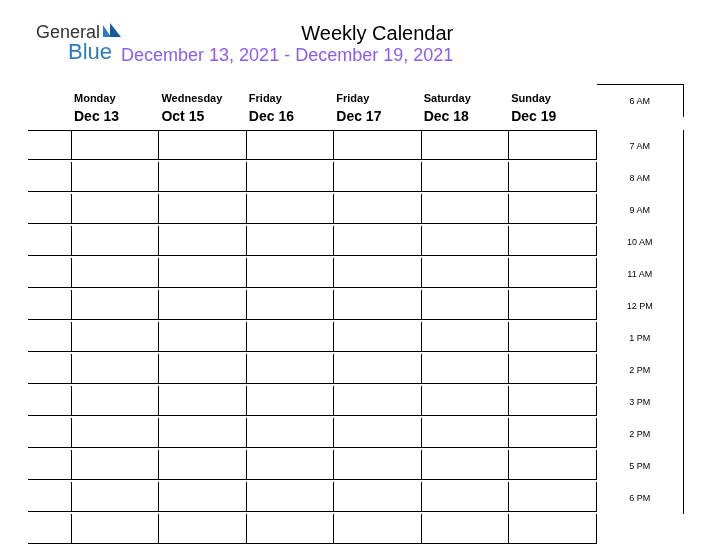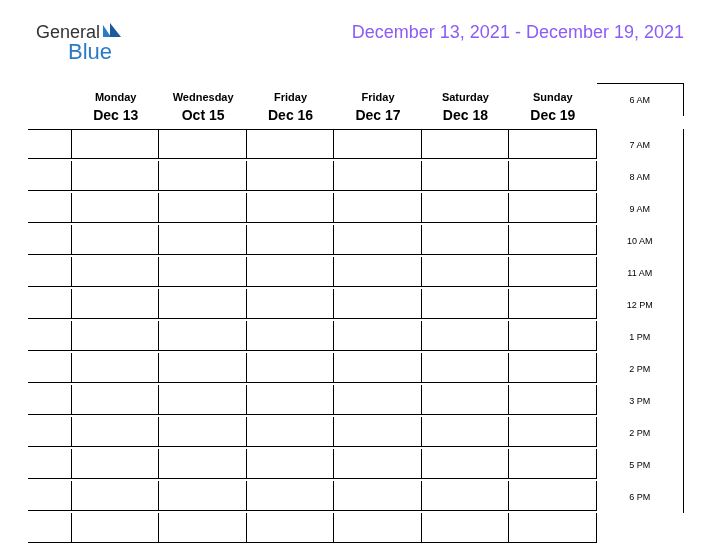--- a/index.html
+++ b/index.html
@@ -6,21 +6,20 @@
     body {
       width: 712px;
       height: 550px;
       font-family: Arial, Helvetica, sans-serif;
       background: #fff;
       padding: 22px 28px;
       color: #000;
     }
     .header {
       display: flex;
-      justify-content: space-between;
       align-items: flex-start;
       margin-bottom: 18px;
     }
     .logo {
       display: flex;
       flex-direction: column;
       align-items: flex-start;
       margin-left: 8px;
     }
     .logo-top {
@@ -82,21 +81,21 @@
       font-size: 18px;
       font-weight: 400;
       color: #8b5cf6;
     }
     .calendar {
       display: grid;
       grid-template-columns: 44px repeat(7, 1fr);
       width: 100%;
     }
     .day-head {
-      text-align: center;
+      text-align: left;
       padding: 8px 2px 6px;
     }
     .day-name {
       font-size: 11px;
       font-weight: 700;
       margin-bottom: 4px;
     }
     .day-date {
       font-size: 14px;
       font-weight: 700;
@@ -124,20 +123,21 @@
 
 <div class="header">
   <div class="logo">
     <div class="logo-top">
       <span class="logo-general">General</span>
       <span class="logo-tri"></span>
     </div>
     <span class="logo-blue">Blue</span>
   </div>
   <div class="title-block">
+    <div class="title-main">Weekly Calendar</div>
     <div class="title-range">December 13, 2021 - December 19, 2021</div>
   </div>
 </div>
 
 <div class="calendar" id="calendar">
     <div class="time-head"></div>
     <div class="day-head">
       <div class="day-name">Monday</div>
       <div class="day-date">Dec 13</div>
     </div>

